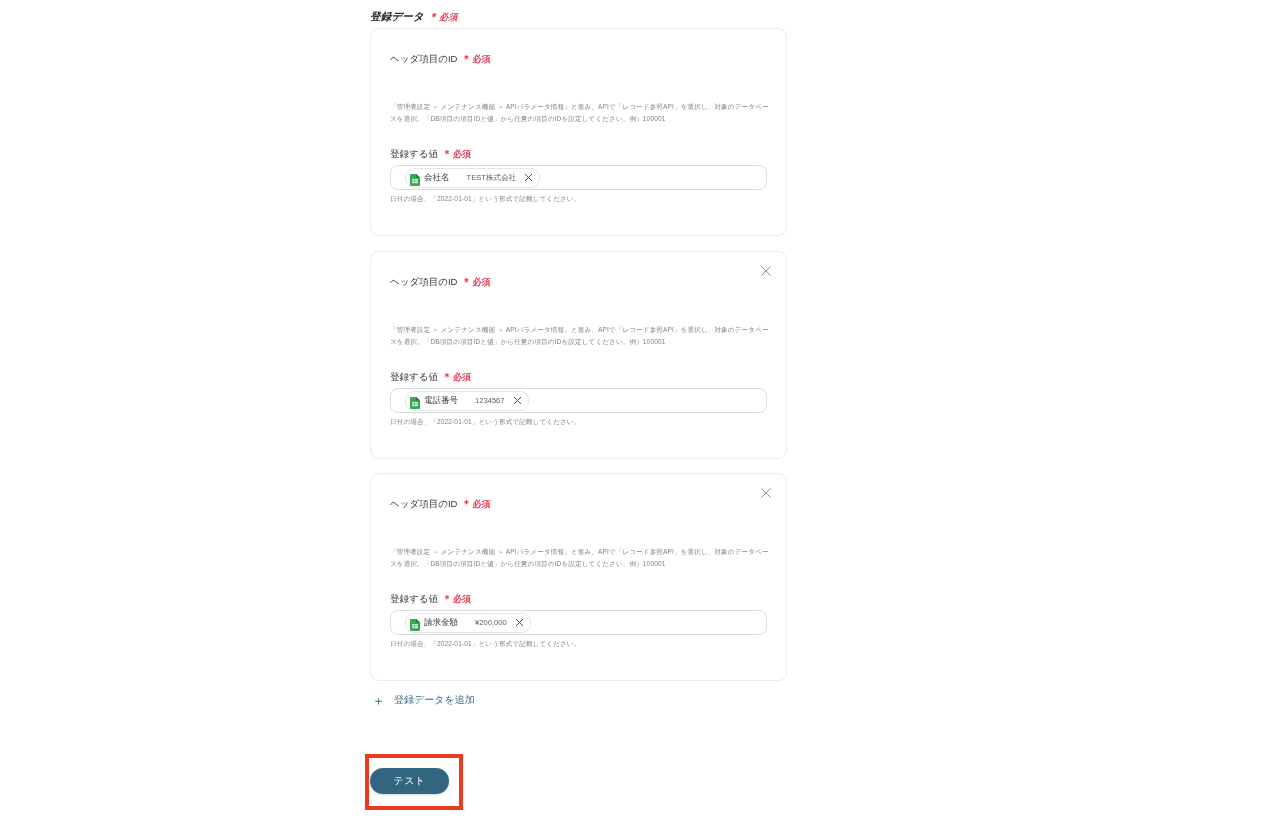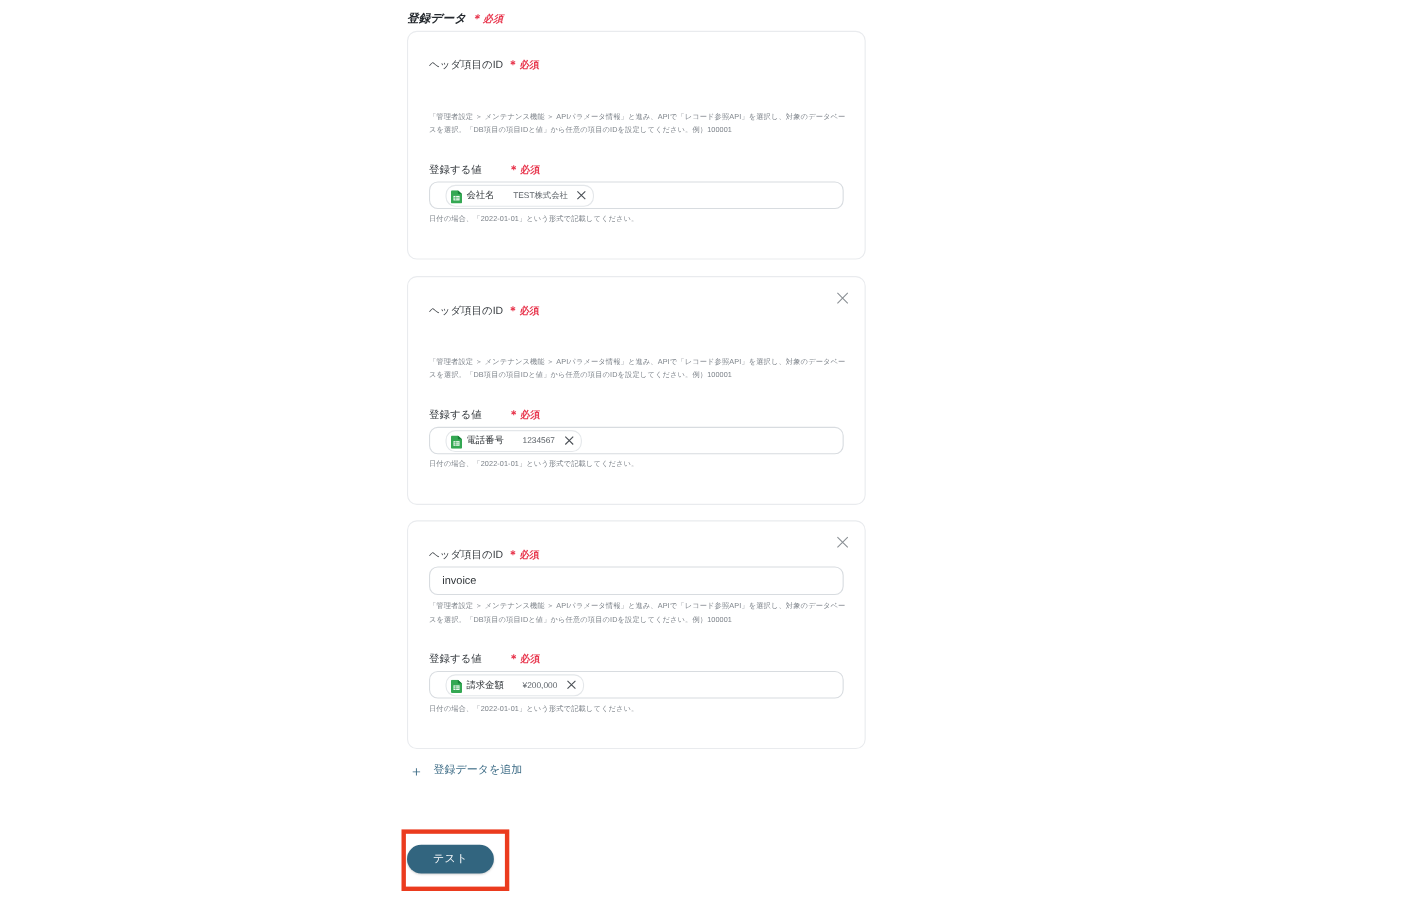--- a/index.html
+++ b/index.html
@@ -79,21 +79,21 @@
   .field-label {
     position: absolute;
     left: 19px;
     font-size: 9.5px;
     color: #33383d;
     white-space: nowrap;
     display: flex;
     align-items: center;
   }
   .label-id  { top: 23px; }
-  .label-val { top: 118px; gap: 20px; }
+  .label-val { top: 118px; }
 
   .text-input {
     position: absolute;
     left: 19px;
     top: 41px;
     width: 377px;
     height: 26px;
     box-sizing: border-box;
     border: 1px solid #d8dce0;
     border-radius: 8px;
@@ -307,21 +307,20 @@
       <svg viewBox="0 0 14 14" width="12" height="12" aria-hidden="true">
         <path d="M1.5 1.5l11 11M12.5 1.5l-11 11" stroke="currentColor" stroke-width="1.15" fill="none"></path>
       </svg>
     </button>
 
     <div class="field-label label-id">
       <span>ヘッダ項目のID</span>
         <span class="req"><span class="star">＊</span><span>必須</span></span>
     </div>
 
-    <input class="text-input" type="text" value="invoice" style="">
 
     <div class="helper">「管理者設定 ＞ メンテナンス機能 ＞ APIパラメータ情報」と進み、APIで「レコード参照API」を選択し、対象のデータベースを選択。「DB項目の項目IDと値」から任意の項目のIDを設定してください。例）100001</div>
 
     <div class="field-label label-val">
       <span>登録する値</span>
         <span class="req"><span class="star">＊</span><span>必須</span></span>
     </div>
 
     <div class="chip-field">
       <span class="chip">

